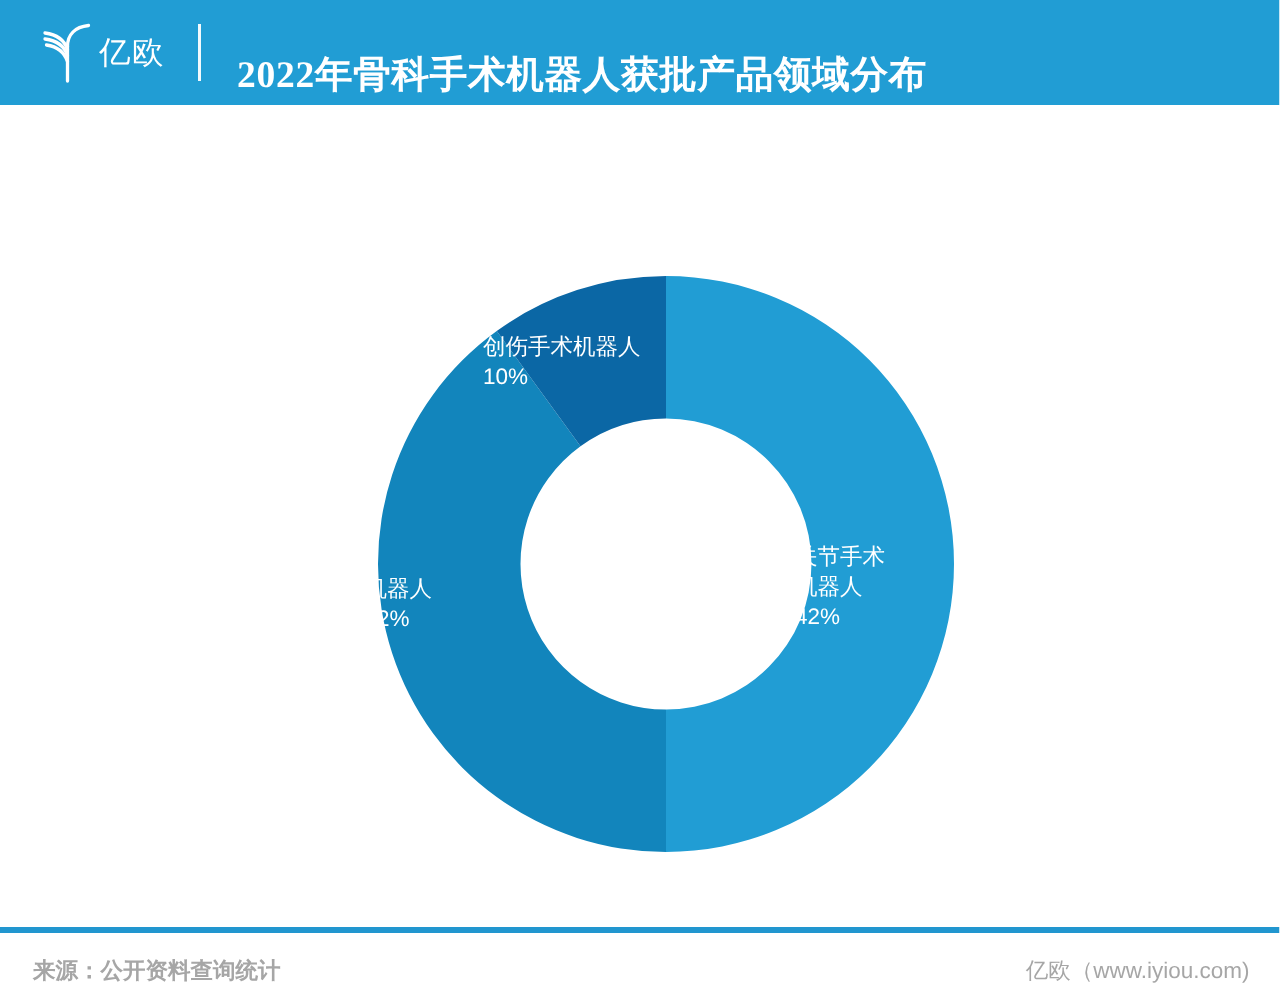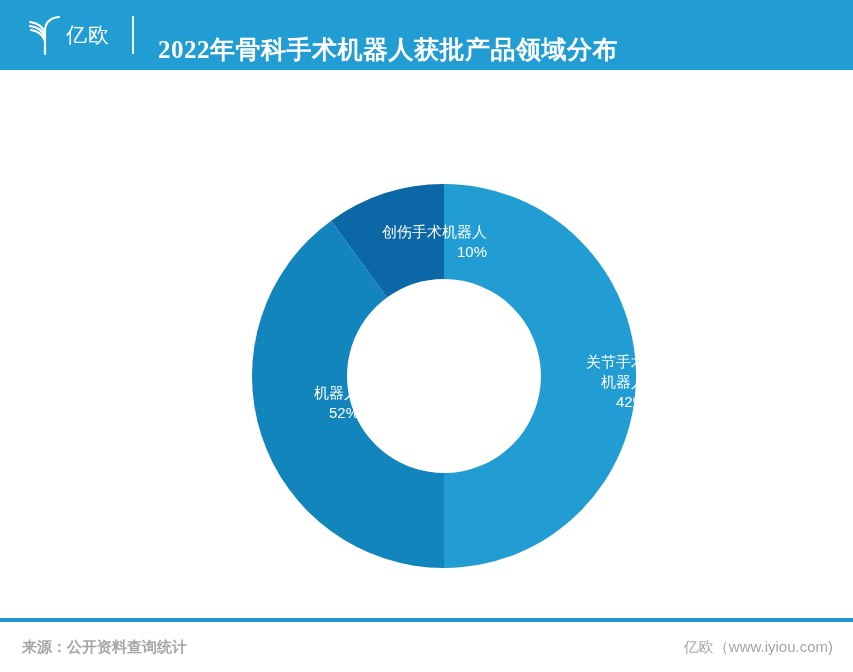--- a/index.html
+++ b/index.html
@@ -75,27 +75,27 @@
   .donut-svg {
     position: absolute;
     left: 0;
     top: 0;
   }
   .slice-label {
     position: absolute;
     color: #ffffff;
     font-size: 15px;
     line-height: 20px;
-    text-align: right;
+    text-align: left;
     white-space: nowrap;
     pointer-events: none;
   }
   .label-joint {
     left: 530px;
-    top: 282px;
+    top: 292px;
     width: 116px;
   }
   .label-spine {
     left: 243px;
     top: 313px;
     width: 116px;
   }
   .label-trauma {
     left: 322px;
     top: 152px;

